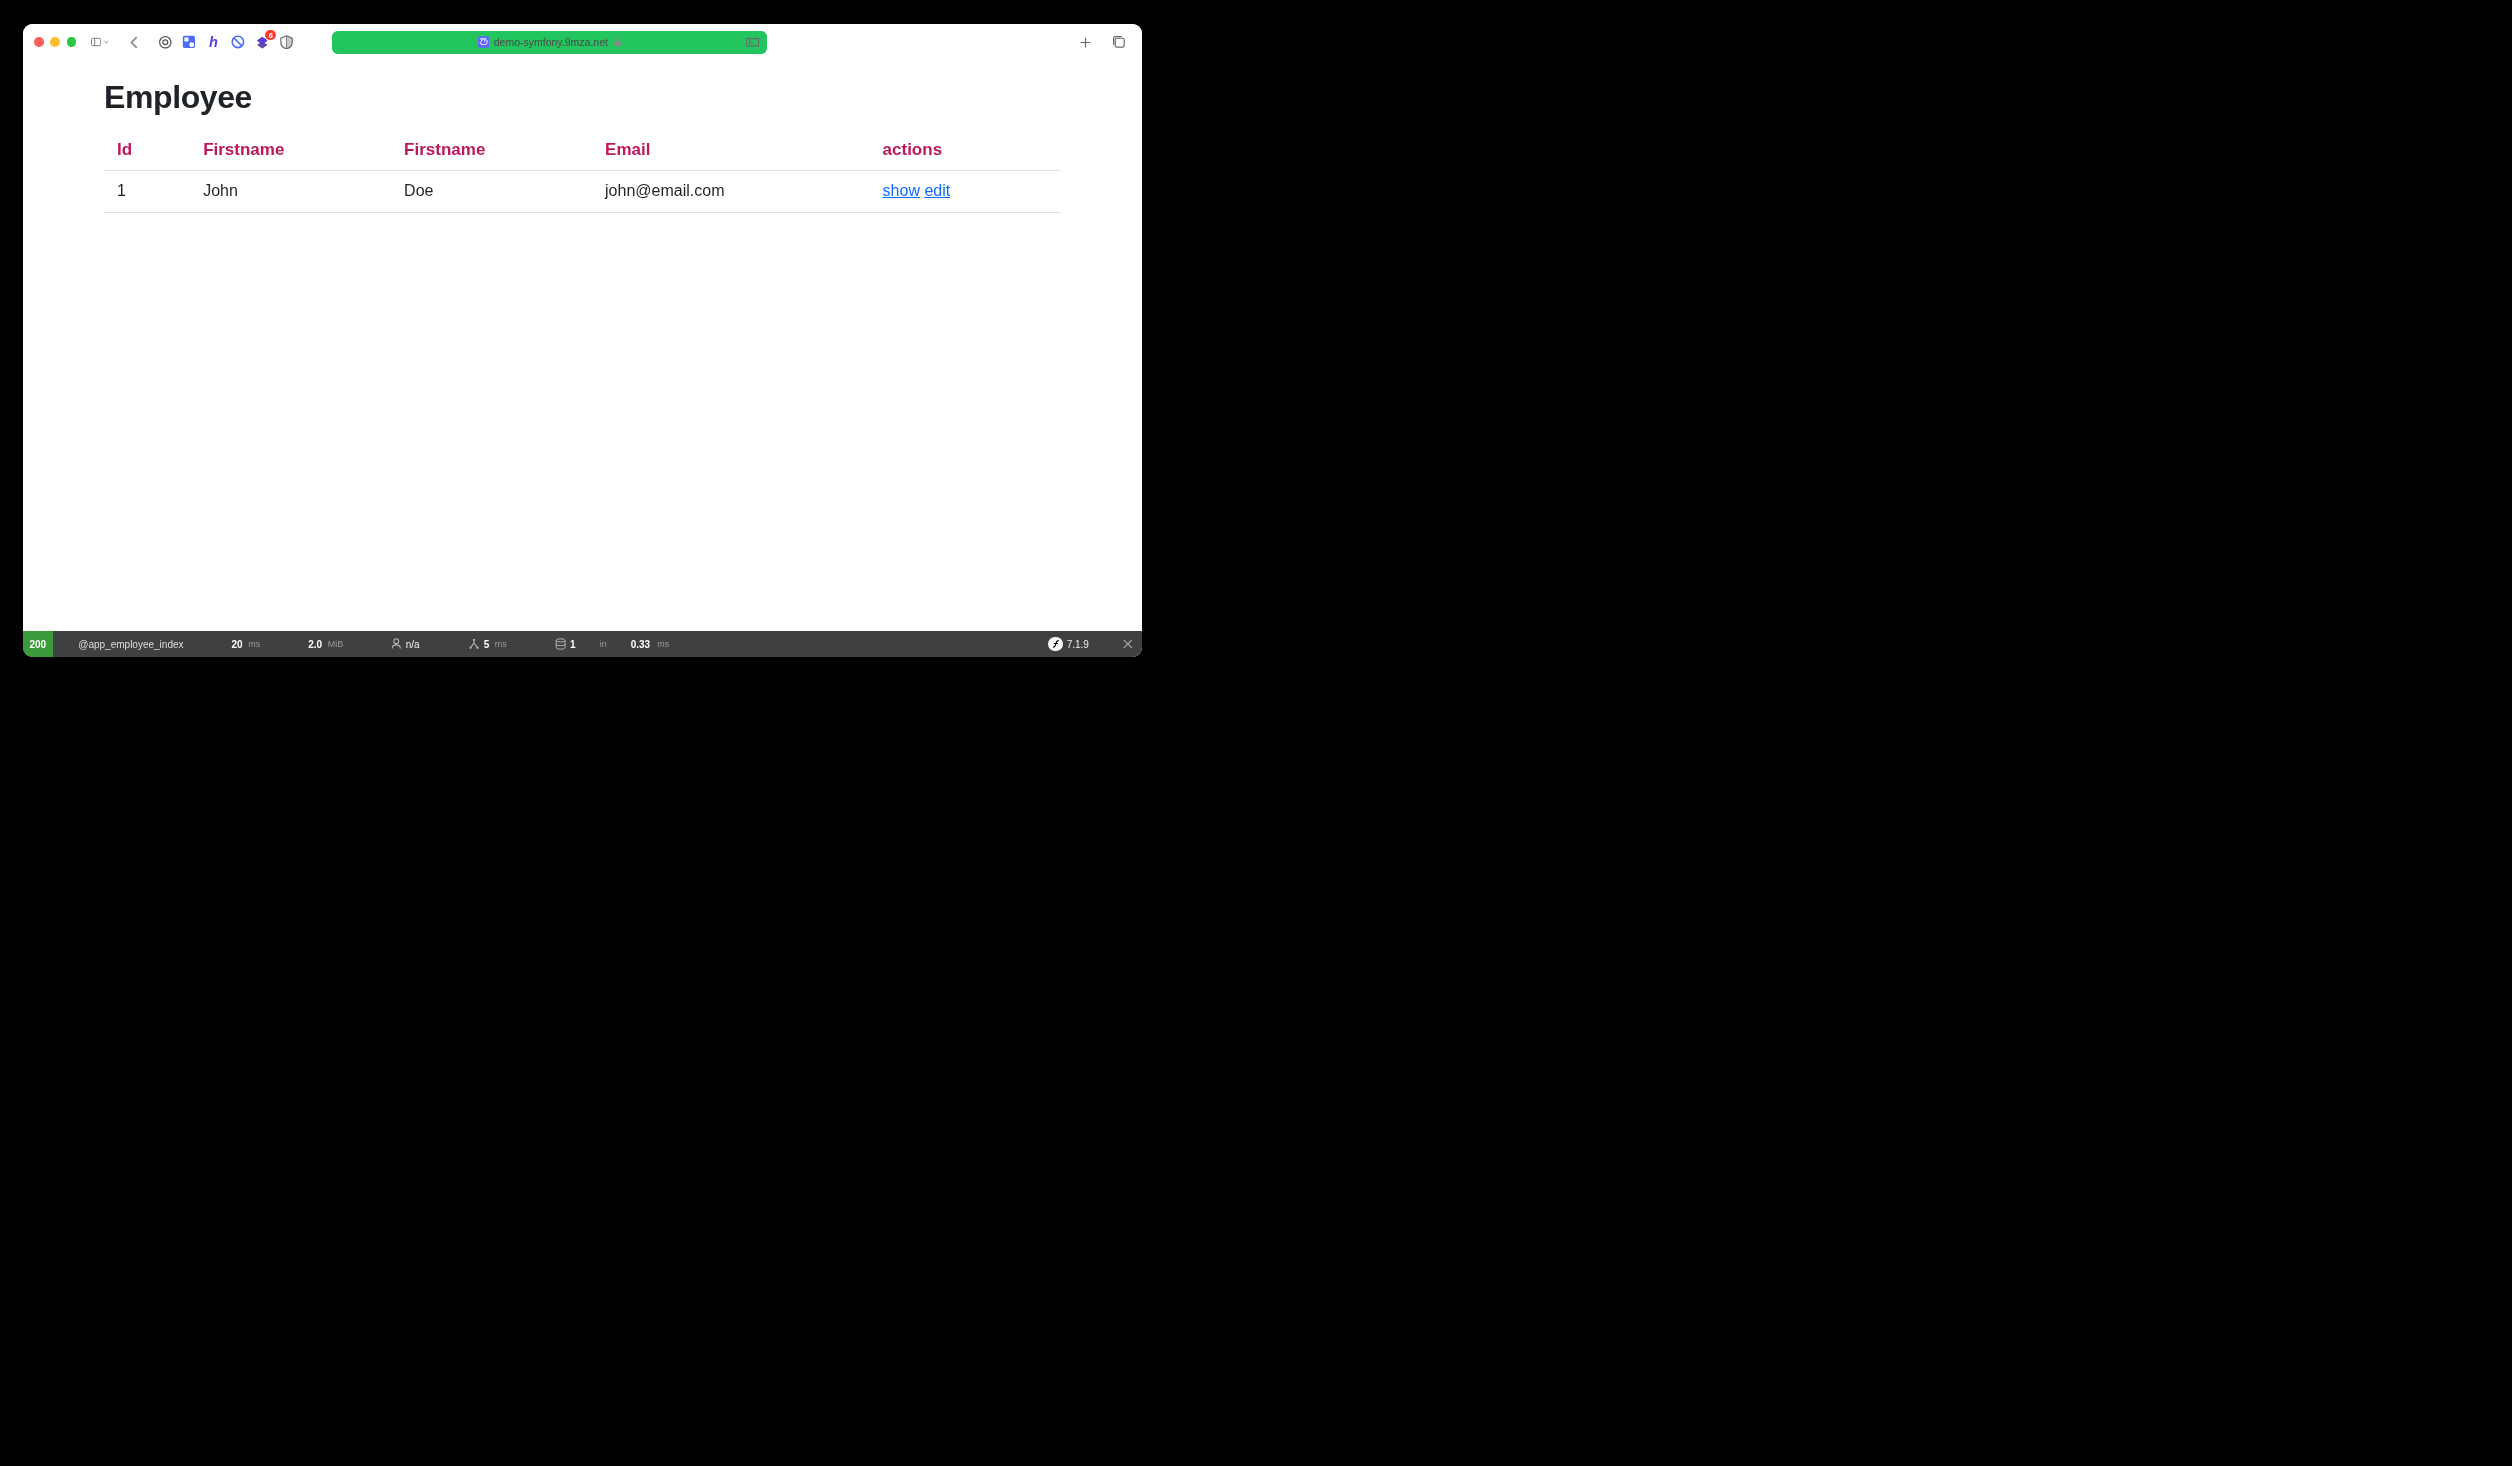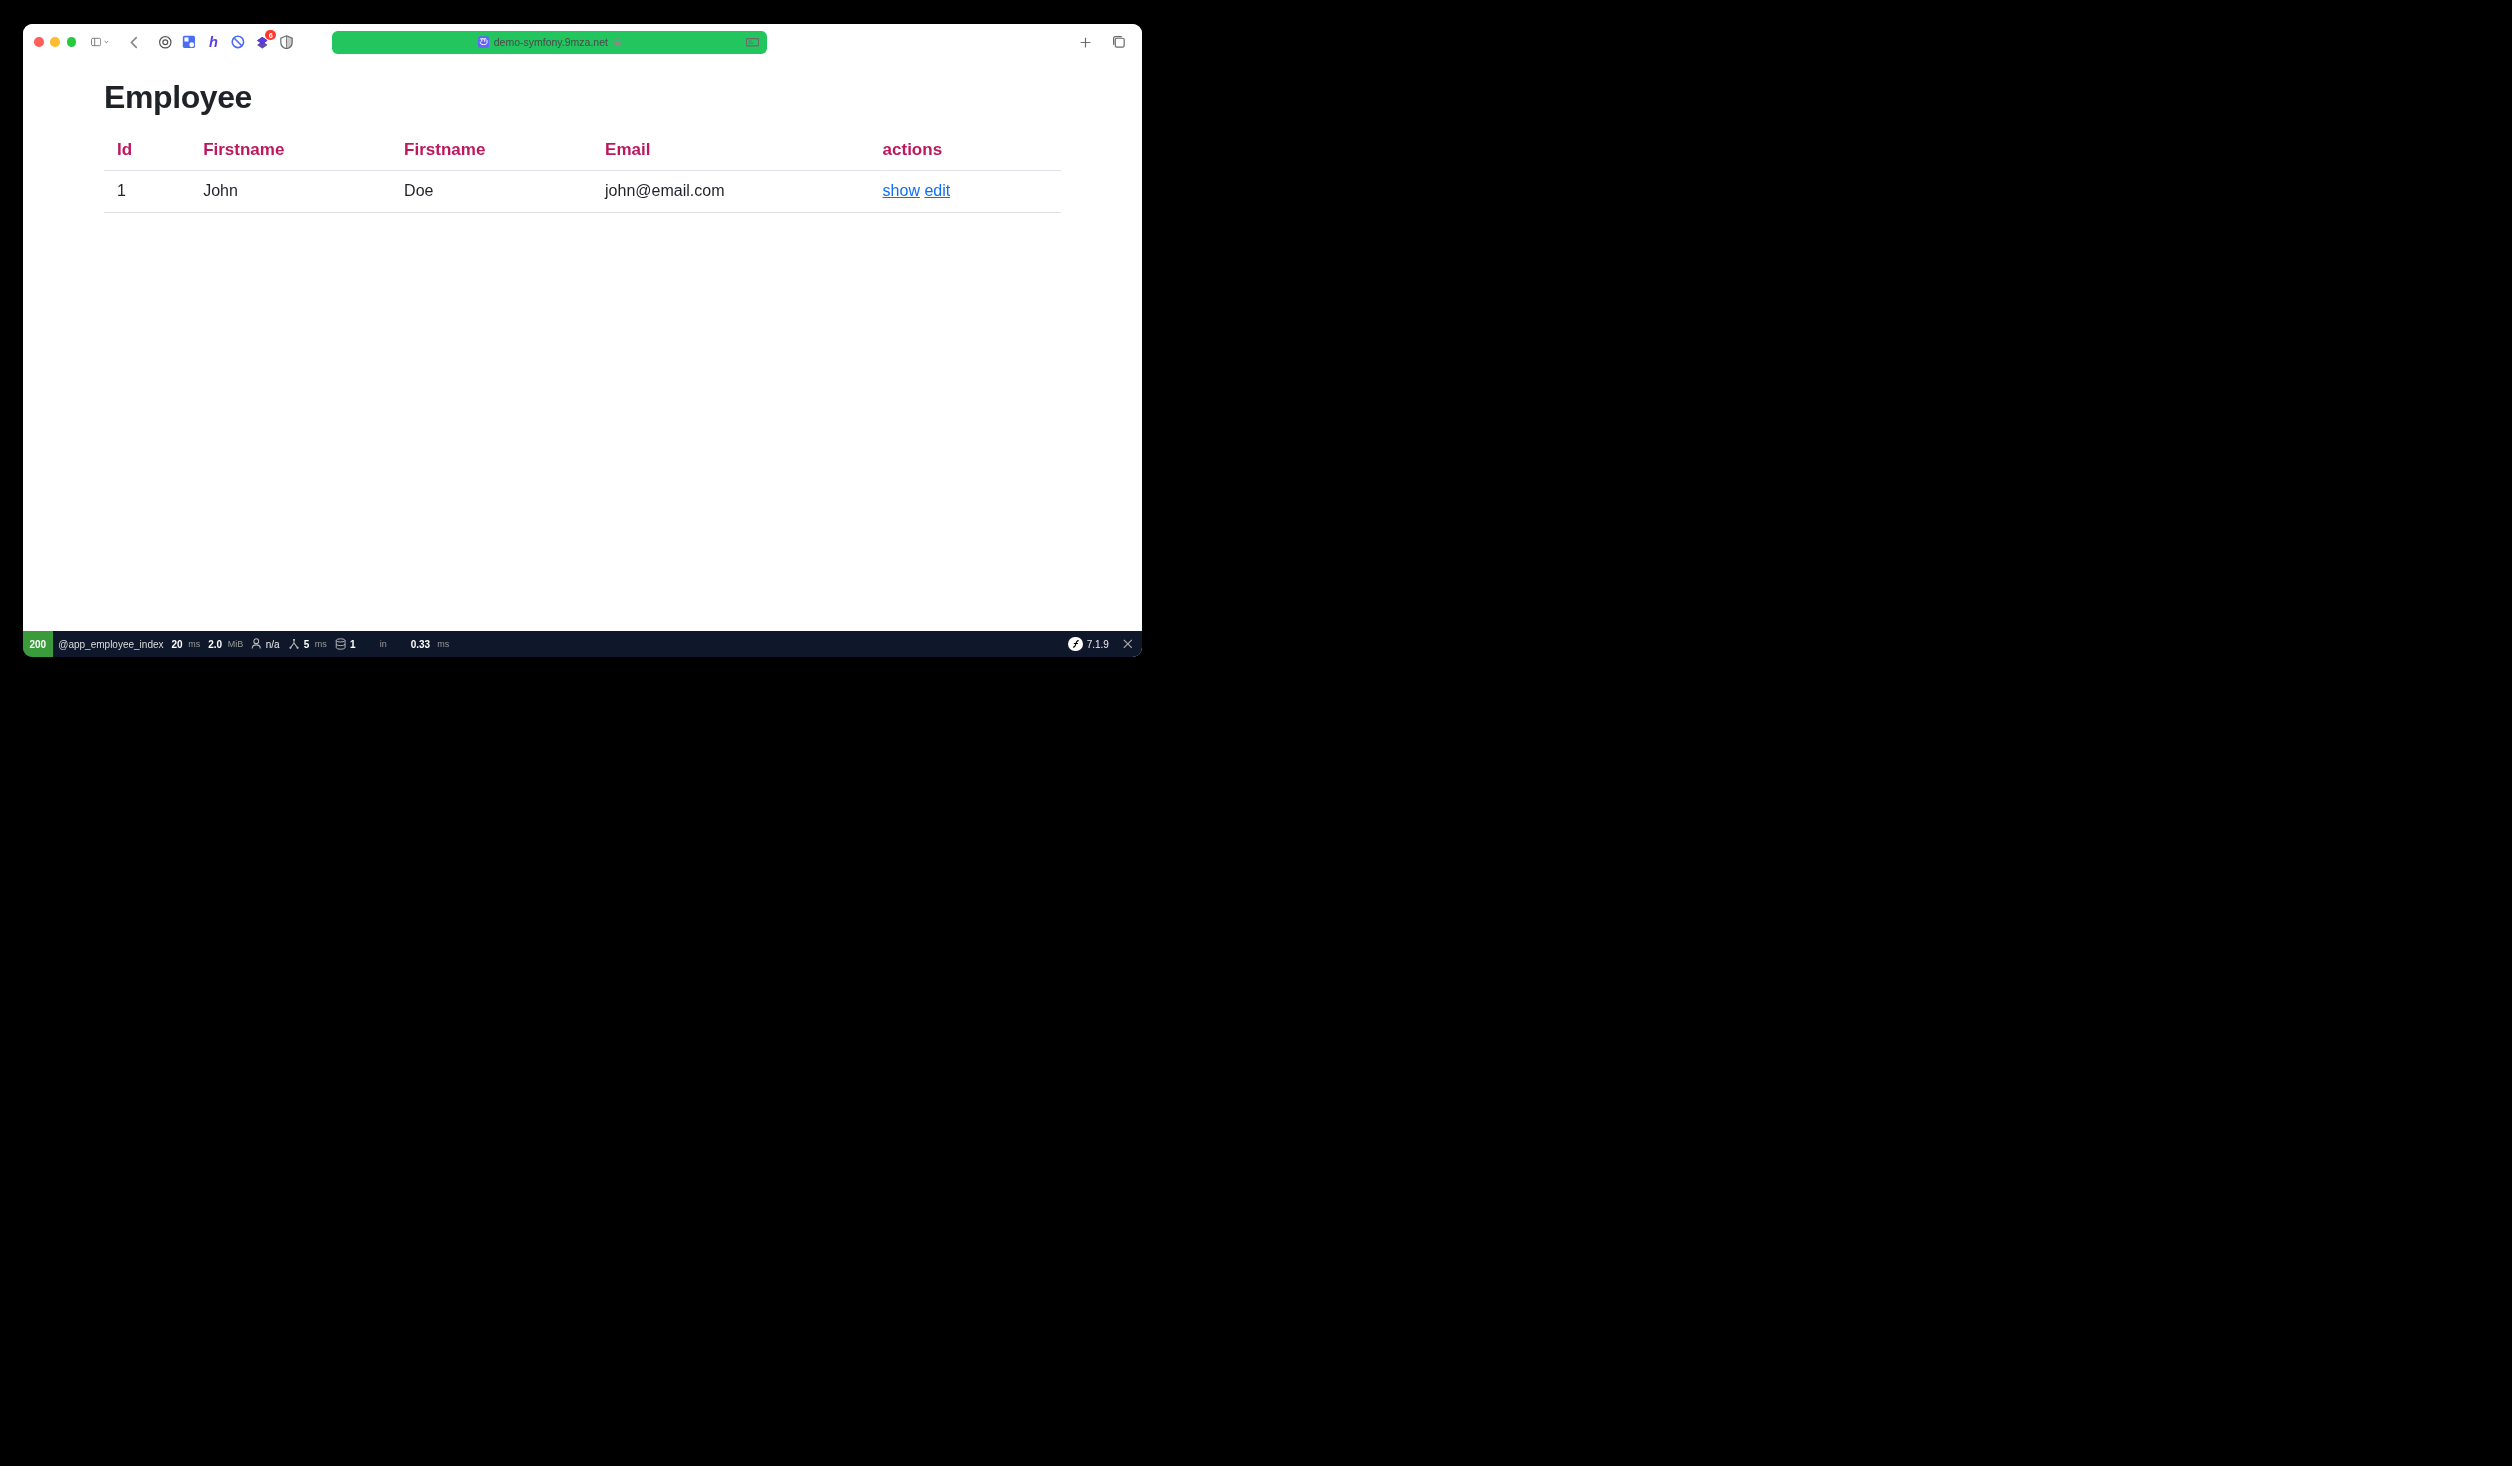--- a/index.html
+++ b/index.html
@@ -109,28 +109,28 @@
       padding: 11.3px 13px;
       border-bottom: 0.8px solid #dee2e6;
       color: #1f2328;
       font-size: 16px;
     }
     .link-a { color: #0d6efd; text-decoration: underline; cursor:pointer; }
     .create-row { margin-top: 19.4px; font-size: 16px; }
     
     .sf-toolbar {
       height: 26px;
-      background: #0f172a;
+      background: #404040;
       color: #eee;
       display:flex;
       align-items:center;
       font-size: 10px;
       padding: 0 0px;
     }
-    .sf-item { padding: 0 4px; height:100%; display:flex; align-items:center; gap:4px;}
+    .sf-item { padding: 0 24px; height:100%; display:flex; align-items:center; gap:4px;}
     .sf-200 { background:#3a9b3a; color:#fff; font-weight:600; padding:0 6.5px; margin-right:1.6px;}
     .sf-route { color:#ddd;}
     .sf-dim { color:#9a9a9a; font-size:9px; margin-left:1.6px;}
     .sf-strong { color:#fff; font-weight:600;}
     .sf-spacer { flex:1;}
     .sf-logo {
       width:14.6px; height:14.6px; border-radius:50%;
       background:#fff; color:#000; display:flex; align-items:center; justify-content:center;
       font-weight:700; font-size:9px;
     }

